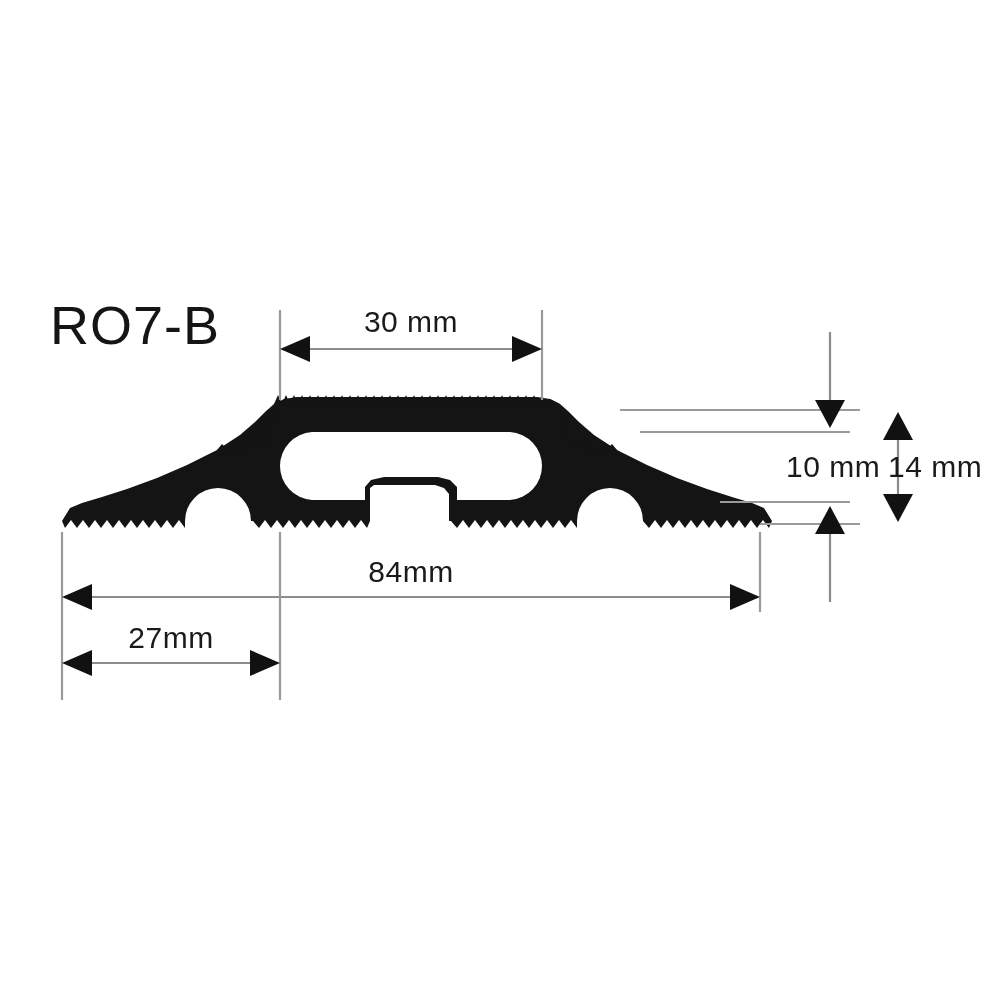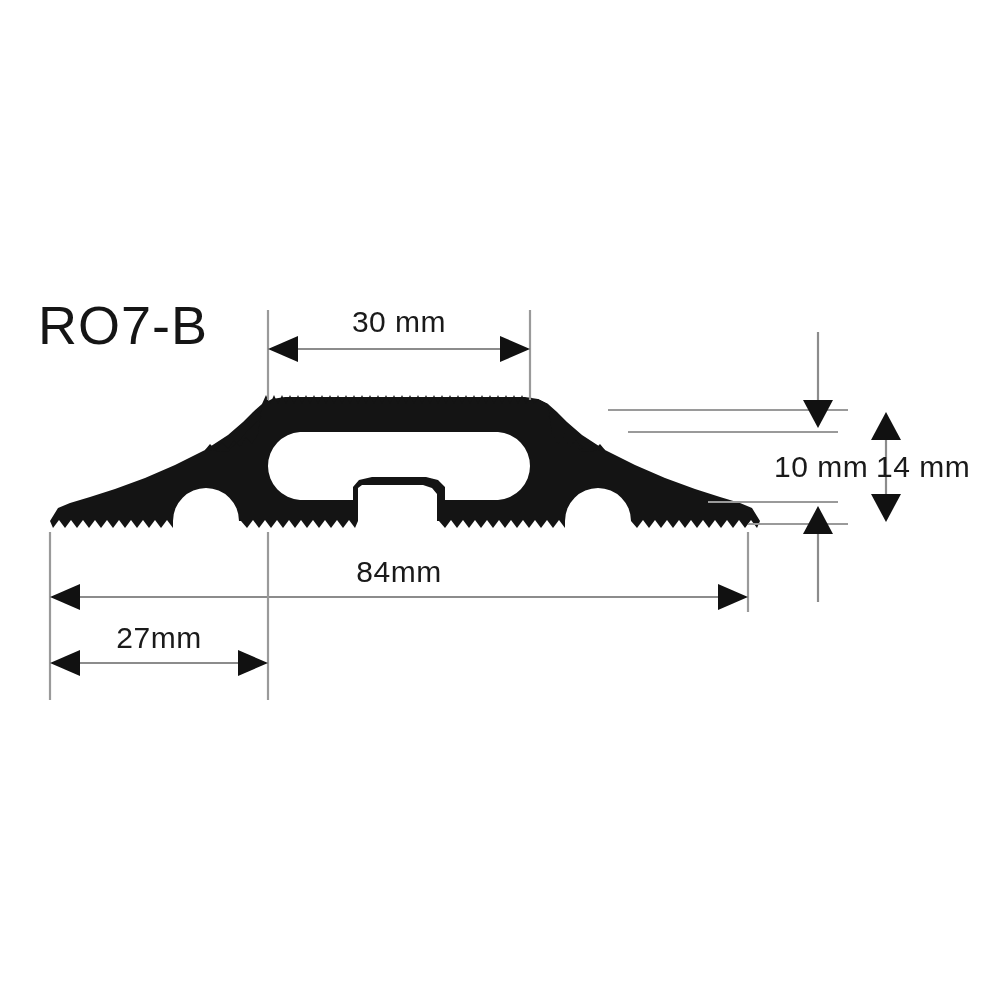--- a/index.html
+++ b/index.html
@@ -10,21 +10,21 @@
   }
   body {
     width: 1000px;
     height: 1000px;
     position: relative;
     font-family: "Liberation Sans", sans-serif;
     overflow: hidden;
   }
   #drawing-root {
     position: absolute;
-    left: 0;
+    left: 12px;
     top: 0;
     width: 800px;
     height: 1000px;
   }
   svg.tech-drawing {
     display: block;
     width: 1000px;
     height: 1000px;
     background: #ffffff;
   }

